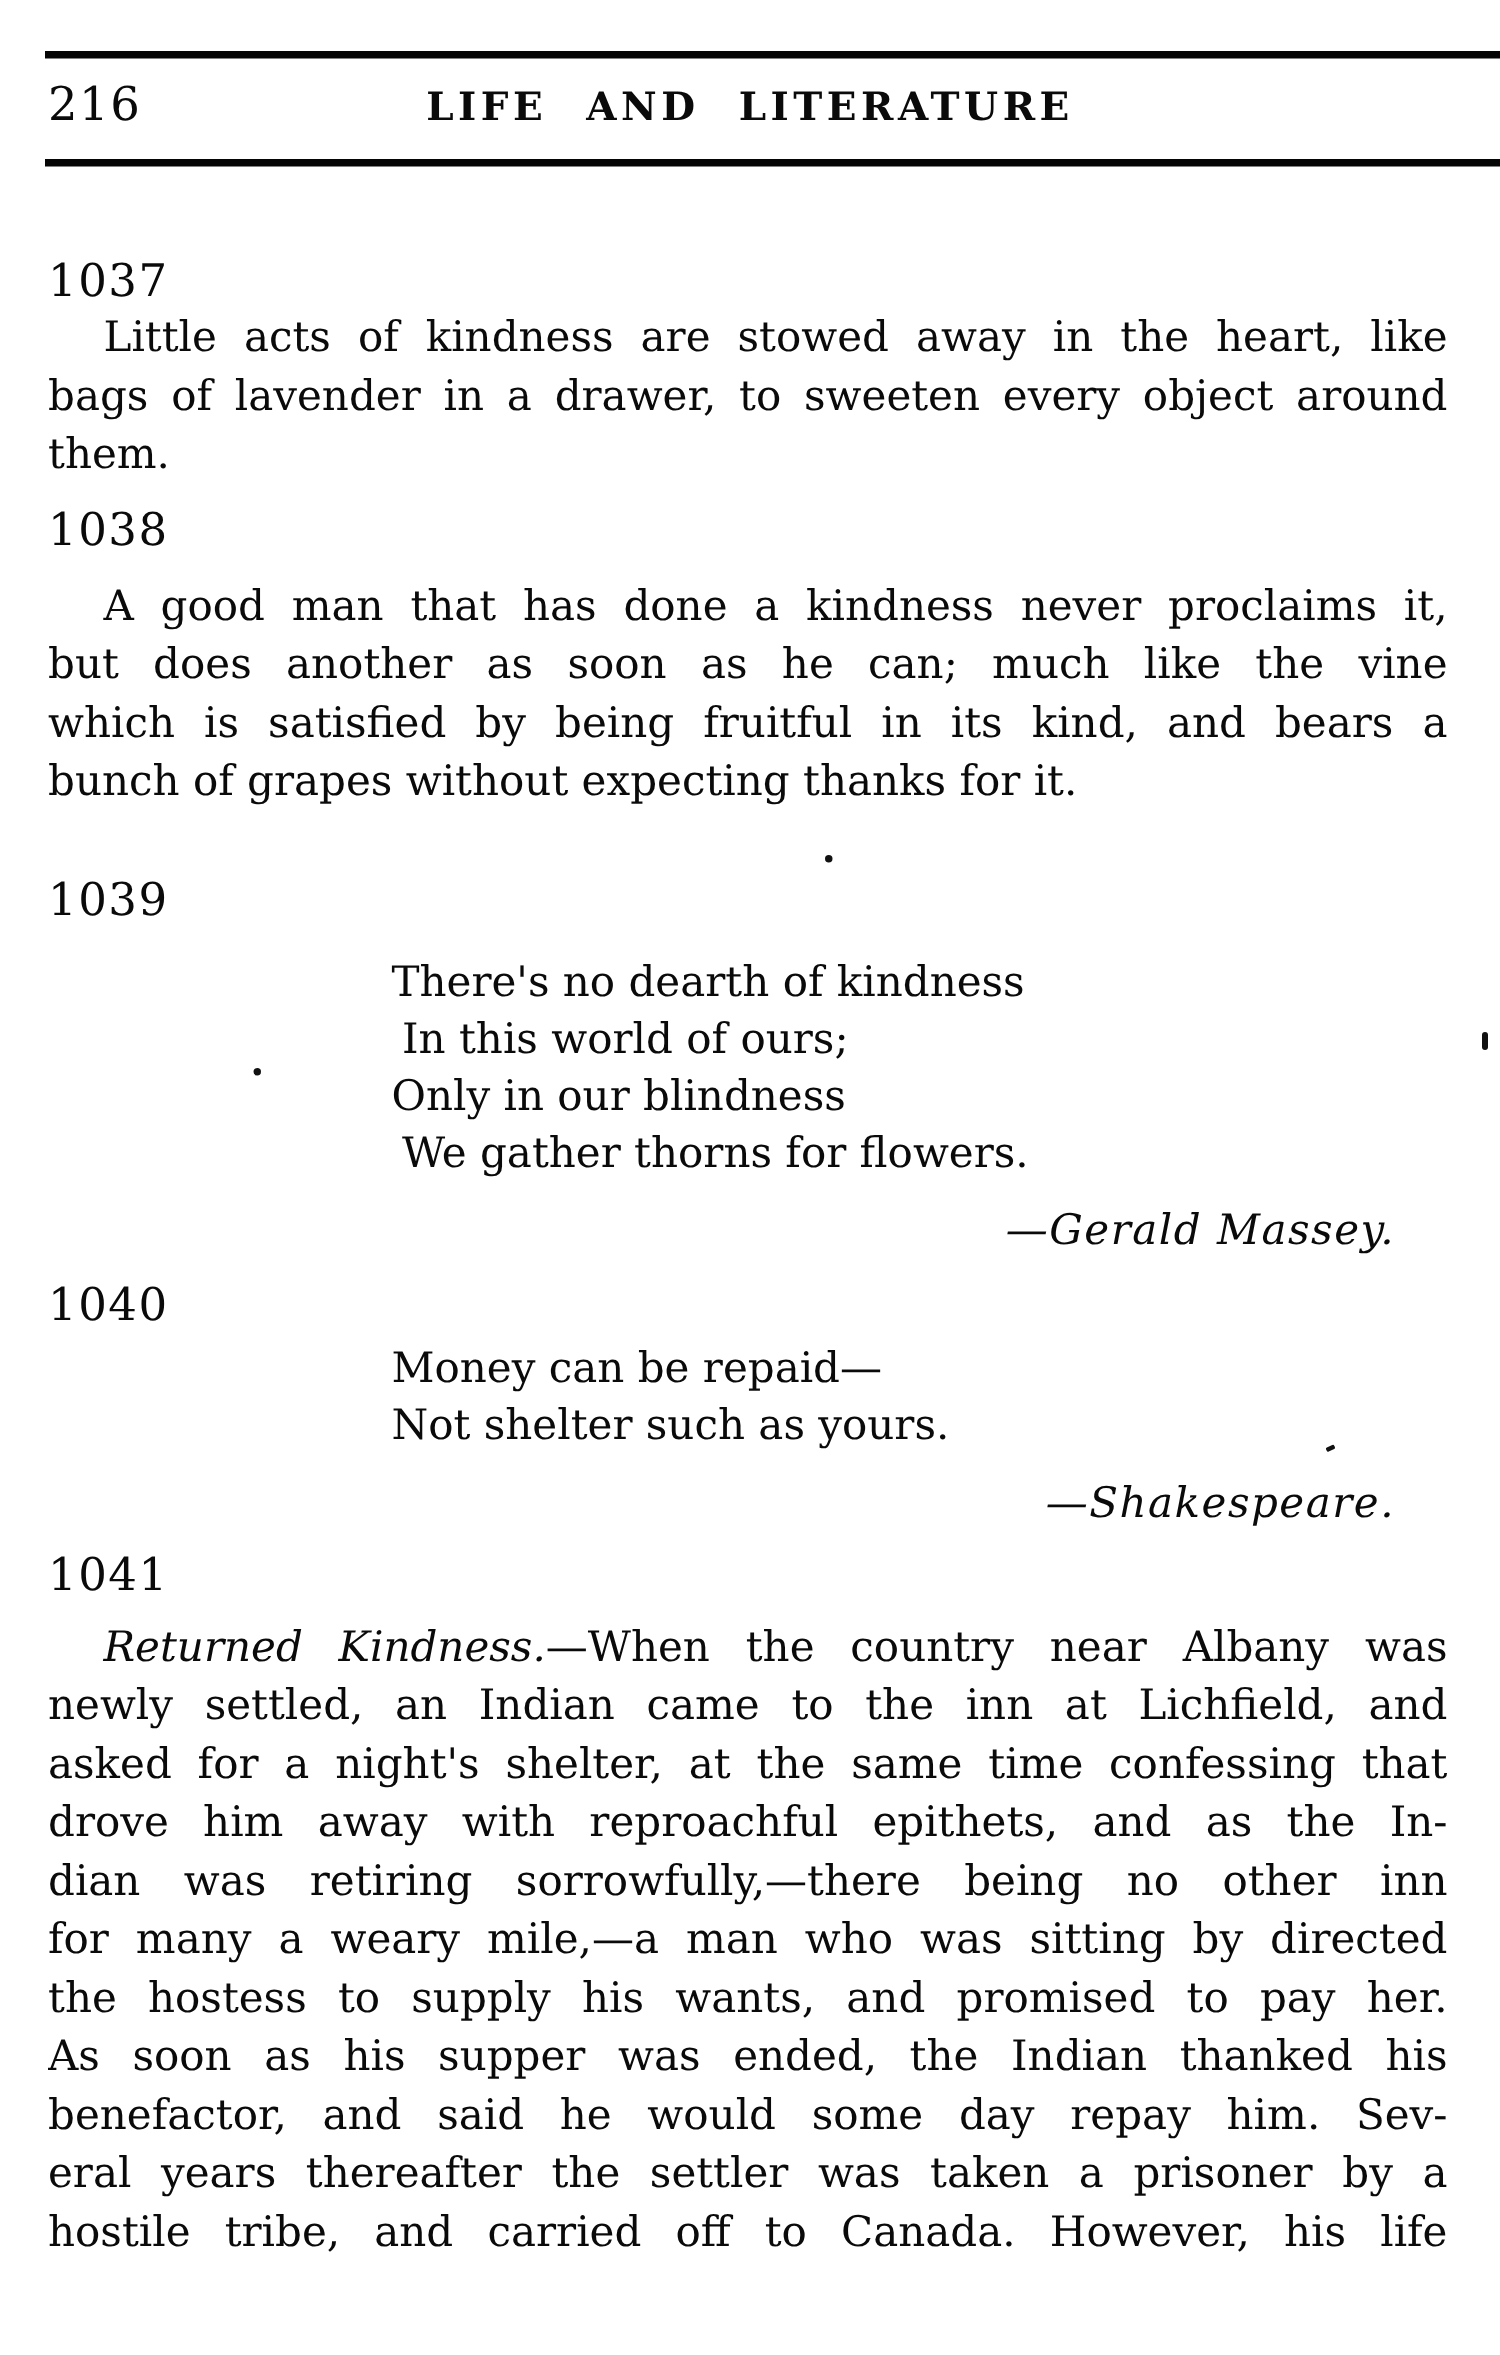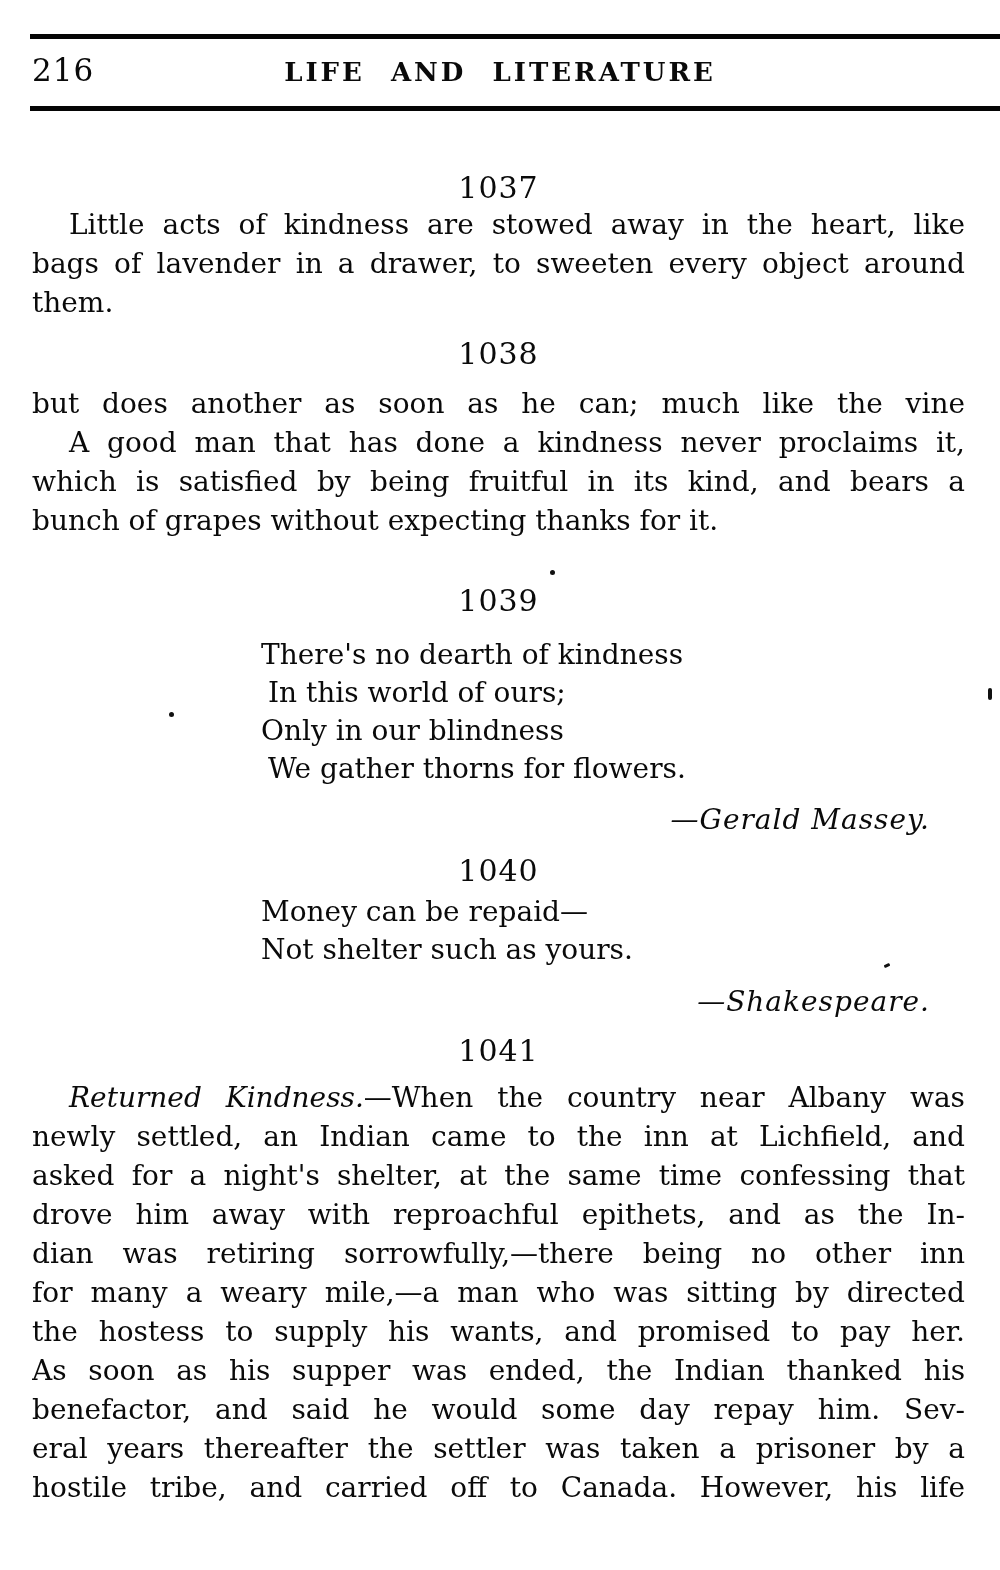--- a/index.html
+++ b/index.html
@@ -12,21 +12,21 @@
   .rule{position:absolute;left:30px;right:0;height:5px;background:#050505;}
   .rule-top{top:34px;}
   .rule-bottom{top:106px;}
   .pagenum{position:absolute;left:32px;top:52px;font-size:31px;letter-spacing:1px;}
   .runhead{
     position:absolute;left:0;top:57px;width:1000px;text-align:center;
     font-size:26px;letter-spacing:3px;word-spacing:14px;font-weight:bold;
   }
   
   .entry-num{
-    position:absolute;left:32px;width:933px;text-align:center;
+    position:absolute;left:32px;width:933px;text-align:left;
     font-size:30px;letter-spacing:1px;
   }
   
   .para{position:absolute;left:32px;width:933px;font-size:28px;}
   .jline{
     height:39px;line-height:39px;overflow:hidden;white-space:normal;
     text-align:justify;text-align-last:justify;
   }
   .pline{height:39px;line-height:39px;}
   .indent{text-indent:37px;}
@@ -52,22 +52,22 @@
 
 <div class="entry-num" style="top:170px">1037</div>
 <div class="para" style="top:205px">
   <div class="jline indent">Little acts of kindness are stowed away in the heart, like</div>
   <div class="jline">bags of lavender in a drawer, to sweeten every object around</div>
   <div class="pline">them.</div>
 </div>
 
 <div class="entry-num" style="top:336px">1038</div>
 <div class="para" style="top:384px">
+  <div class="jline indent">A good man that has done a kindness never proclaims it,</div>
   <div class="jline">but does another as soon as he can; much like the vine</div>
-  <div class="jline indent">A good man that has done a kindness never proclaims it,</div>
   <div class="jline">which is satisfied by being fruitful in its kind, and bears a</div>
   <div class="pline">bunch of grapes without expecting thanks for it.</div>
 </div>
 
 <div class="entry-num" style="top:583px">1039</div>
 <div class="verse" style="top:636px">
   <div class="vline">There's no dearth of kindness</div>
   <div class="vline vindent">In this world of ours;</div>
   <div class="vline">Only in our blindness</div>
   <div class="vline vindent">We gather thorns for flowers.</div>

